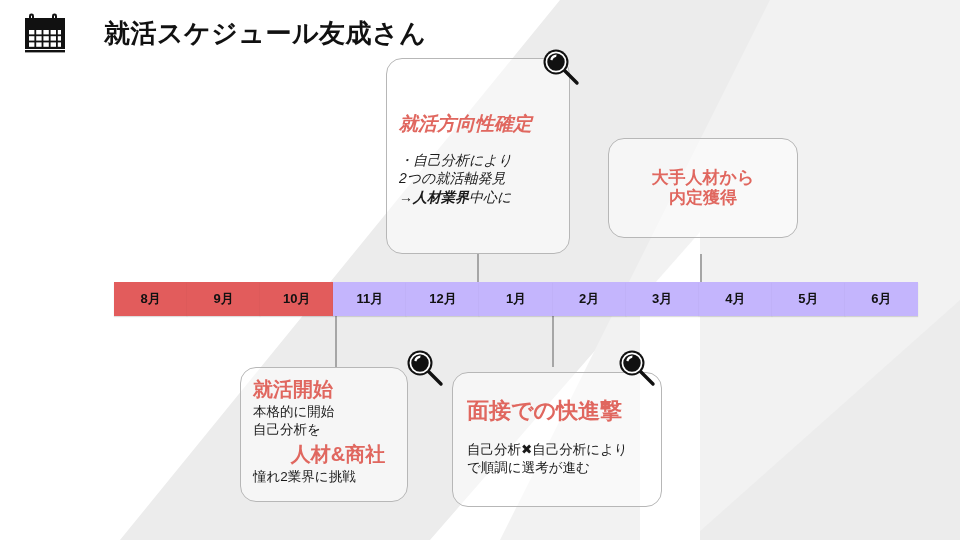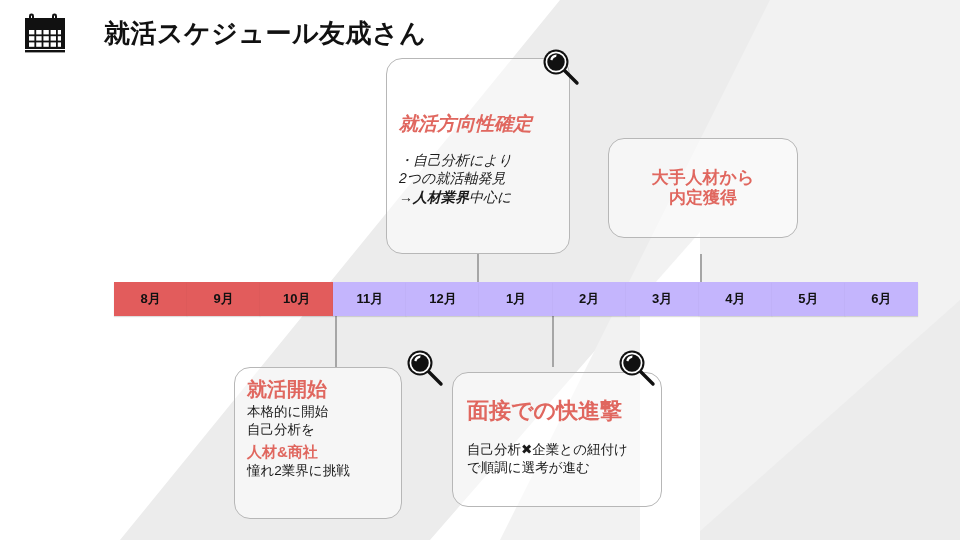--- a/index.html
+++ b/index.html
@@ -138,32 +138,33 @@
     align-items: center;
     justify-content: center;
   }
   #box-offer .c-heading {
     font-size: 17px;
     text-align: center;
   }
 
   
   #box-start {
-    left: 234px;
+    left: 240px;
     top: 367px;
     width: 168px;
-    height: 152px;
+    height: 135px;
   }
   #box-start .c-heading.h1 {
     font-size: 20px;
     margin: 10px 0 2px 12px;
   }
   #box-start .c-heading.h2 {
-    font-size: 15px;
-    margin: 4px 0 2px 12px;
+    font-size: 20px;
+    margin: 4px 0 2px 28px;
+    text-align: center;
   }
   #box-start .c-body {
     font-size: 13.5px;
     margin: 0 0 0 12px;
   }
 
   
   #box-interview {
     left: 452px;
     top: 372px;
@@ -278,21 +279,21 @@
       </div>
       <div class="c-heading h2">人材&amp;商社</div>
       <div class="c-body">憧れ2業界に挑戦</div>
     </div>
   </div>
 
   <div class="callout" id="box-interview">
     <div class="callout-inner">
       <div class="c-heading">面接での快進撃</div>
       <div class="c-body">
-        <div>自己分析✖企業との紐付け</div>
+        <div>自己分析✖自己分析により</div>
         <div>で順調に選考が進む</div>
       </div>
     </div>
   </div>
 
   <svg class="magnifier" id="mag-direction" viewBox="0 0 40 40" xmlns="http://www.w3.org/2000/svg">
     <line x1="22.5" y1="22.5" x2="36" y2="36" stroke="#111" stroke-width="3.4" stroke-linecap="round"></line>
     <circle cx="15" cy="15" r="12.5" fill="#111"></circle>
     <circle cx="15" cy="15" r="9.6" fill="none" stroke="#ffffff" stroke-width="1.7"></circle>
     <path d="M9.2 12.4 A7.2 7.2 0 0 1 15.6 7.6 L15.2 9.8 A5.2 5.2 0 0 0 11.2 13.4 Z" fill="#ffffff"></path>

